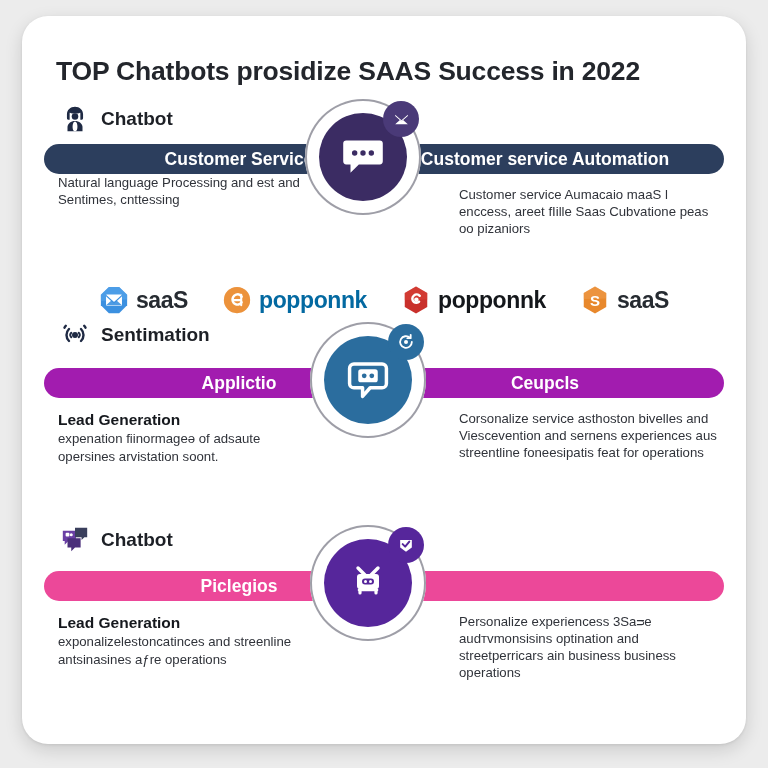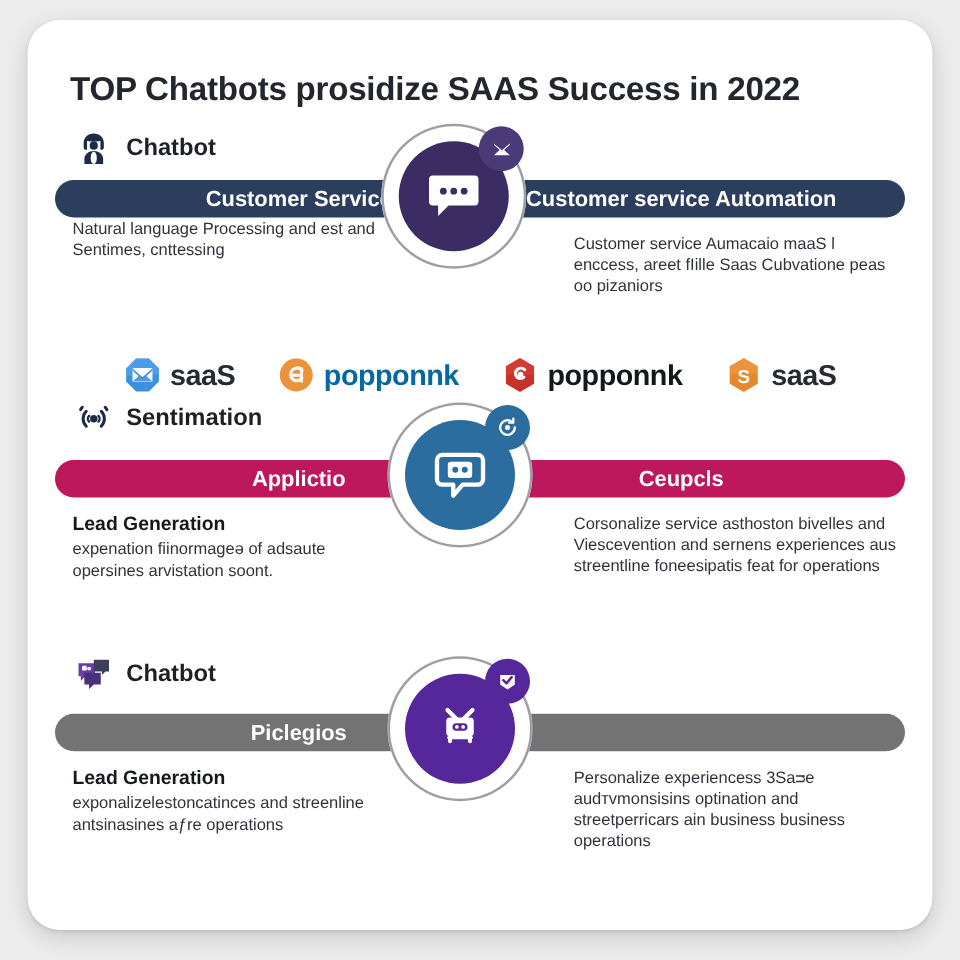--- a/index.html
+++ b/index.html
@@ -68,22 +68,22 @@
 
   
   .band {
     position: absolute;
     left: 22px;
     width: 680px;
     height: 30px;
     border-radius: 15px;
   }
   .band.navy   { background: #2c3e5d; }
-  .band.blue   { background: #be185d; }
-  .band.purple { background: #737373; }
+  .band.blue   { background: #a21caf; }
+  .band.purple { background: #ec4899; }
 
   .pill-text {
     position: absolute;
     height: 30px;
     line-height: 30px;
     font-size: 17.5px;
     font-weight: bold;
     color: #ffffff;
     text-align: center;
     white-space: nowrap;

